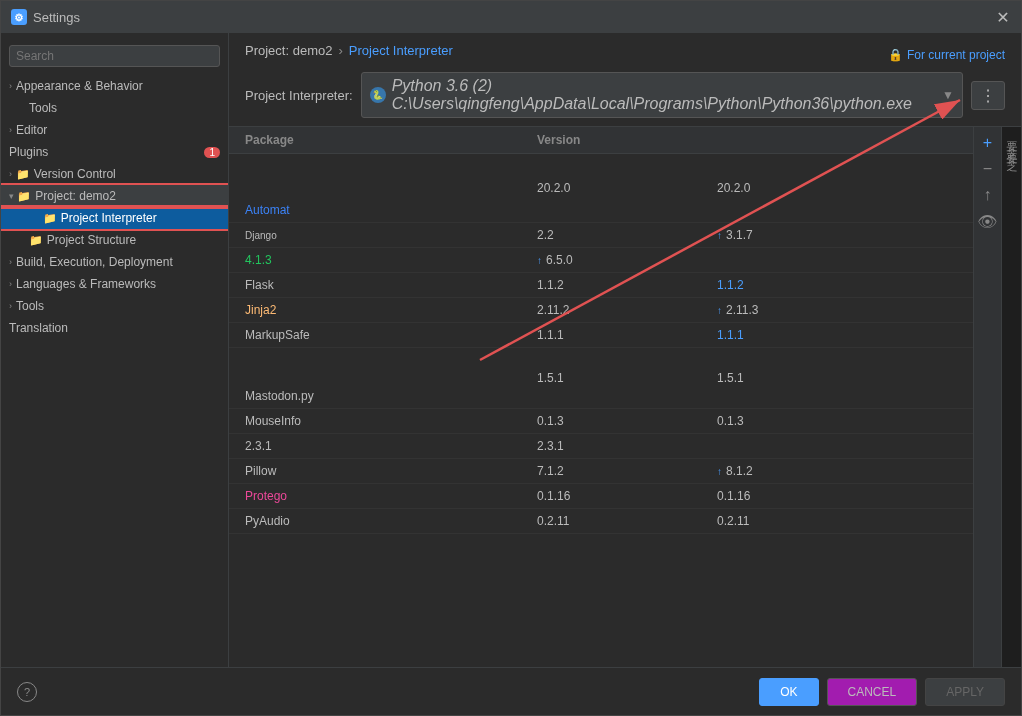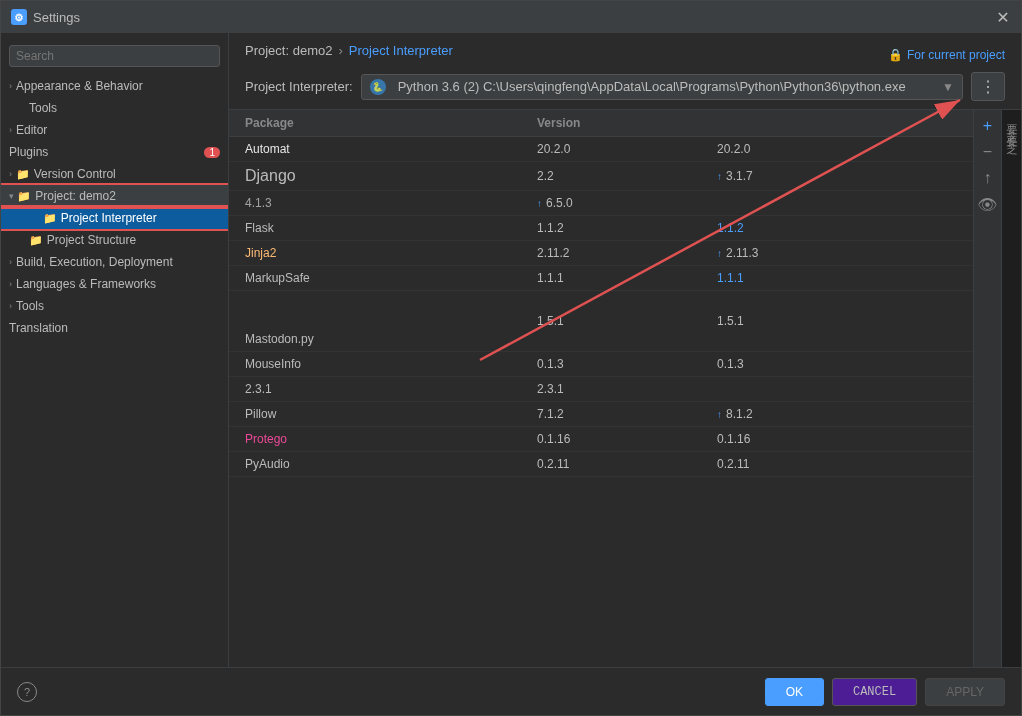--- a/index.html
+++ b/index.html
@@ -155,22 +155,22 @@
       border-radius: 50%;
       display: flex;
       align-items: center;
       justify-content: center;
       font-size: 9px;
       color: white;
       flex-shrink: 0;
     }
     .interpreter-select-text {
       flex: 1;
-      margin-left: 6px;
-      font-size: 13px;
+      font-size: 16px;
+      font-style: italic;
     }
     .interpreter-select-arrow { color: #888; }
     .interpreter-menu-btn {
       background: #3c3f41;
       border: 1px solid #555;
       color: #bbb;
       padding: 4px 8px;
       cursor: pointer;
       border-radius: 3px;
       font-size: 16px;
@@ -224,21 +224,21 @@
     .footer-right { display: flex; gap: 8px; align-items: center; }
     .btn {
       padding: 6px 20px;
       border-radius: 3px;
       font-size: 12px;
       cursor: pointer;
       border: 1px solid #555;
       font-weight: 500;
     }
     .btn-ok { background: #4a9eff; color: white; border-color: #4a9eff; }
-    .btn-cancel { background: #4c1d95; color: #bbb; font-family: Liberation Mono, monospace; }
+    .btn-cancel { background: #a21caf; color: #bbb; }
     .btn-apply { background: #3c3f41; color: #666; border-color: #444; cursor: not-allowed; }
     .help-btn {
       width: 20px;
       height: 20px;
       border-radius: 50%;
       border: 1px solid #888;
       color: #888;
       display: flex;
       align-items: center;
       justify-content: center;
@@ -391,31 +391,31 @@
       <div class="panel-with-side">
         <div class="table-area">
 
           <div class="table-header">
             <div class="table-header-cell">Package</div>
             <div class="table-header-cell">Version</div>
           </div>
 
           <div class="table-container" id="table-body">
               <div style="display: grid; grid-template-columns: 1fr 180px 240px; padding: 5px 16px; border-bottom: 1px solid rgb(51, 51, 51); cursor: pointer;">
-    <div style="color:#e5e5e5;font-size:12px;display:flex;align-items:center;">Automat</div>
+    <div style="color:#3b82f6;font-size:12px;display:flex;align-items:center;margin-top:44px;">Automat</div>
     <div style="color:#bbb;font-size:12px;display:flex;align-items:center;">20.2.0</div>
     <div style="color:#bbb;font-size:12px;display:flex;align-items:center;gap:4px;">20.2.0</div>
   </div>
               <div style="display: grid; grid-template-columns: 1fr 180px 240px; padding: 5px 16px; border-bottom: 1px solid rgb(51, 51, 51); cursor: pointer;">
-    <div style="color:#bbb;font-size:16px;display:flex;align-items:center;">Django</div>
+    <div style="color:#bbb;font-size:10px;display:flex;align-items:center;">Django</div>
     <div style="color:#bbb;font-size:12px;display:flex;align-items:center;">2.2</div>
     <div style="color:#bbb;font-size:12px;display:flex;align-items:center;gap:4px;"><span style="color:#4a9eff;font-size:10px;">↑</span>3.1.7</div>
   </div>
               <div style="display: grid; grid-template-columns: 1fr 180px 240px; padding: 5px 16px; border-bottom: 1px solid rgb(51, 51, 51); cursor: pointer;">
-    <div style="color:#a3a3a3;font-size:12px;display:flex;align-items:center;">4.1.3</div>
+    <div style="color:#22c55e;font-size:12px;display:flex;align-items:center;">4.1.3</div>
     <div style="color:#bbb;font-size:12px;display:flex;align-items:center;gap:4px;"><span style="color:#4a9eff;font-size:10px;">↑</span>6.5.0</div>
   </div>
               <div style="display: grid; grid-template-columns: 1fr 180px 240px; padding: 5px 16px; border-bottom: 1px solid rgb(51, 51, 51); cursor: pointer;">
     <div style="color:#bbb;font-size:12px;display:flex;align-items:center;">Flask</div>
     <div style="color:#bbb;font-size:12px;display:flex;align-items:center;">1.1.2</div>
     <div style="color:#4a9eff;font-size:12px;display:flex;align-items:center;gap:4px;">1.1.2</div>
   </div>
               <div style="display: grid; grid-template-columns: 1fr 180px 240px; padding: 5px 16px; border-bottom: 1px solid rgb(51, 51, 51); cursor: pointer;">
     <div style="color:#fdba74;font-size:12px;display:flex;align-items:center;">Jinja2</div>
     <div style="color:#bbb;font-size:12px;display:flex;align-items:center;">2.11.2</div>

